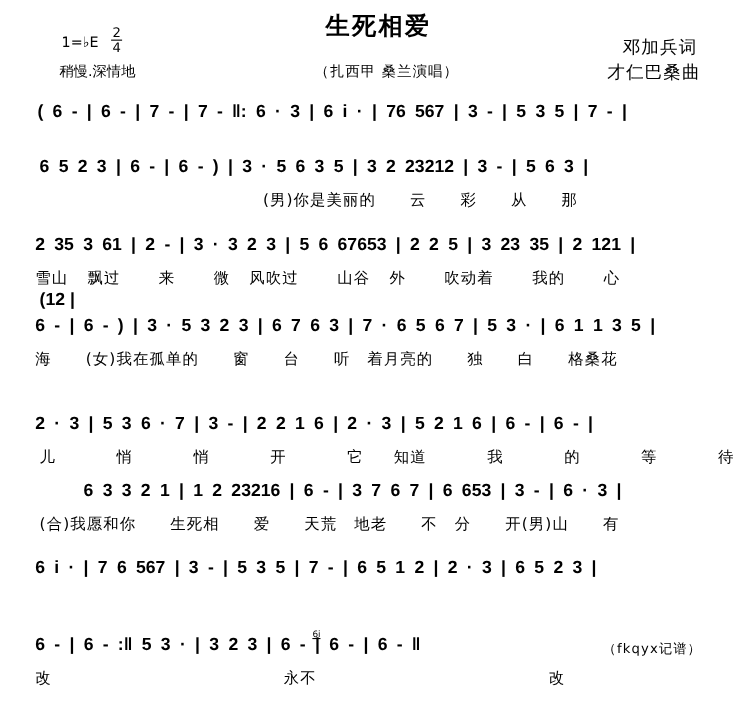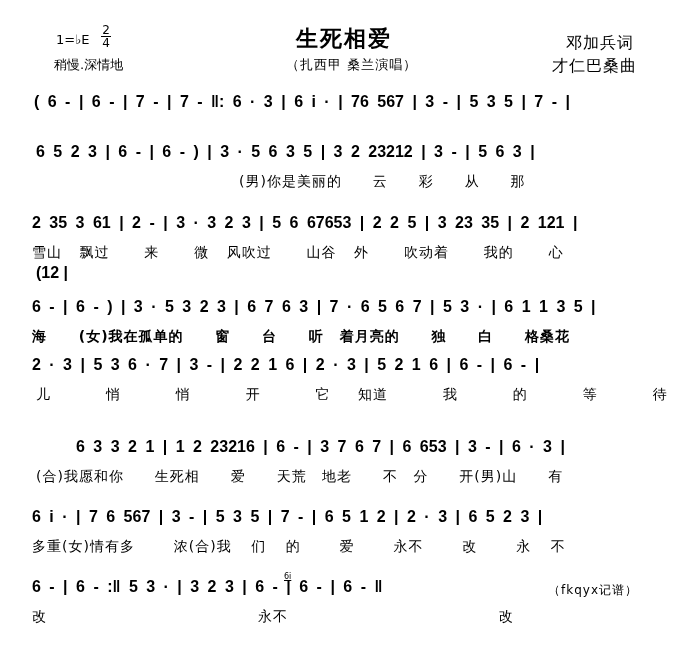--- a/index.html
+++ b/index.html
@@ -20,58 +20,57 @@
 
 <div class="abs hdr" style="left:56px;top:32px;">
   <span>1=♭E</span>
 </div>
 <div class="abs" style="left:101px;top:24px;font-size:12px;line-height:12px;text-align:center;">
   <div>2</div>
   <div style="border-top:1px solid #000;width:10px;margin:0 auto;"></div>
   <div>4</div>
 </div>
 <div class="abs hdr" style="left:54px;top:56px;">稍慢.深情地</div>
-<div class="abs title" style="left:296px;top:24px;">生死相爱</div>
+<div class="abs title" style="left:296px;top:9px;">生死相爱</div>
 <div class="abs sub" style="left:286px;top:56px;">（扎西甲 桑兰演唱）</div>
 <div class="abs credit" style="left:566px;top:33px;">邓加兵词</div>
 <div class="abs credit" style="left:552px;top:56px;">才仁巴桑曲</div>
 
 <div class="line" style="top:93px;">
   <div class="notes" style="left:34px;word-spacing:4px;">( 6 - | 6 - | 7 - | 7 - ‖: 6 · 3 | 6 i · | 76 567 | 3 - | 5 3 5 | 7 - |</div>
 </div>
 
 <div class="line" style="top:143px;">
   <div class="notes" style="left:36px;word-spacing:4px;">6 5 2 3 | 6 - | 6 - ) | 3 · 5 6 3 5 | 3 2 23212 | 3 - | 5 6 3 |</div>
   <div class="lyr" style="left:239px;top:30px;word-spacing:10px;">(男)你是美丽的  云  彩  从  那</div>
 </div>
 
 <div class="line" style="top:214px;">
   <div class="notes" style="left:32px;word-spacing:4px;">2 35 3 61 | 2 - | 3 · 3 2 3 | 5 6 67653 | 2 2 5 | 3 23 35 | 2 121 |</div>
   <div class="lyr" style="left:32px;top:30px;word-spacing:12px;">雪山 飘过  来  微 风吹过  山谷 外  吹动着  我的  心</div>
   <div class="notes" style="left:36px;top:50px;">(12 |</div>
 </div>
 
-<div class="line" style="top:298px;">
+<div class="line" style="top:288px;">
   <div class="notes" style="left:32px;word-spacing:4px;">6 - | 6 - ) | 3 · 5 3 2 3 | 6 7 6 3 | 7 · 6 5 6 7 | 5 3 · | 6 1 1 3 5 |</div>
-  <div class="lyr" style="left:32px;top:30px;word-spacing:10px;font-weight:bold;">海  (女)我在孤单的  窗  台  听 着月亮的  独  白  格桑花</div>
+  <div class="lyr" style="left:32px;top:30px;word-spacing:10px;">海  (女)我在孤单的  窗  台  听 着月亮的  独  白  格桑花</div>
 </div>
 
-<div class="line" style="top:356px;">
+<div class="line" style="top:377px;">
   <div class="notes" style="left:32px;word-spacing:4px;">2 · 3 | 5 3 6 · 7 | 3 - | 2 2 1 6 | 2 · 3 | 5 2 1 6 | 6 - | 6 - |</div>
   <div class="lyr" style="left:36px;top:30px;word-spacing:22px;">儿  悄  悄  开  它 知道  我  的  等  待</div>
 </div>
 
 <div class="line" style="top:438px;padding-left:20px;">
   <div class="notes" style="left:76px;word-spacing:4px;">6 3 3 2 1 | 1 2 23216 | 6 - | 3 7 6 7 | 6 653 | 3 - | 6 · 3 |</div>
   <div class="lyr" style="left:36px;top:30px;word-spacing:10px;">(合)我愿和你  生死相  爱  天荒 地老  不 分  开(男)山  有</div>
 </div>
 
 <div class="line" style="top:508px;">
   <div class="notes" style="left:32px;word-spacing:4px;">6 i · | 7 6 567 | 3 - | 5 3 5 | 7 - | 6 5 1 2 | 2 · 3 | 6 5 2 3 |</div>
-  <div class="lyr" style="left:32px;top:30px;word-spacing:14px;">多重(女)情有多  浓(合)我 们 的  爱  永不  改  永 不</div>
 </div>
 
 <div class="line" style="top:578px;">
   <div class="notes" style="left:32px;word-spacing:4px;">6 - | 6 - :‖ 5 3 · | 3 2 3 | 6 - | 6 - | 6 - ‖</div>
   <div class="lyr" style="left:32px;top:30px;word-spacing:100px;">改  永不  改</div>
   <div class="abs" style="left:284px;top:-6px;font-size:8px;text-decoration:underline;">6i</div>
   <div class="abs" style="left:548px;top:4px;font-size:12px;letter-spacing:1px;">（fkqyx记谱）</div>
 </div>
 
 </body></html>

